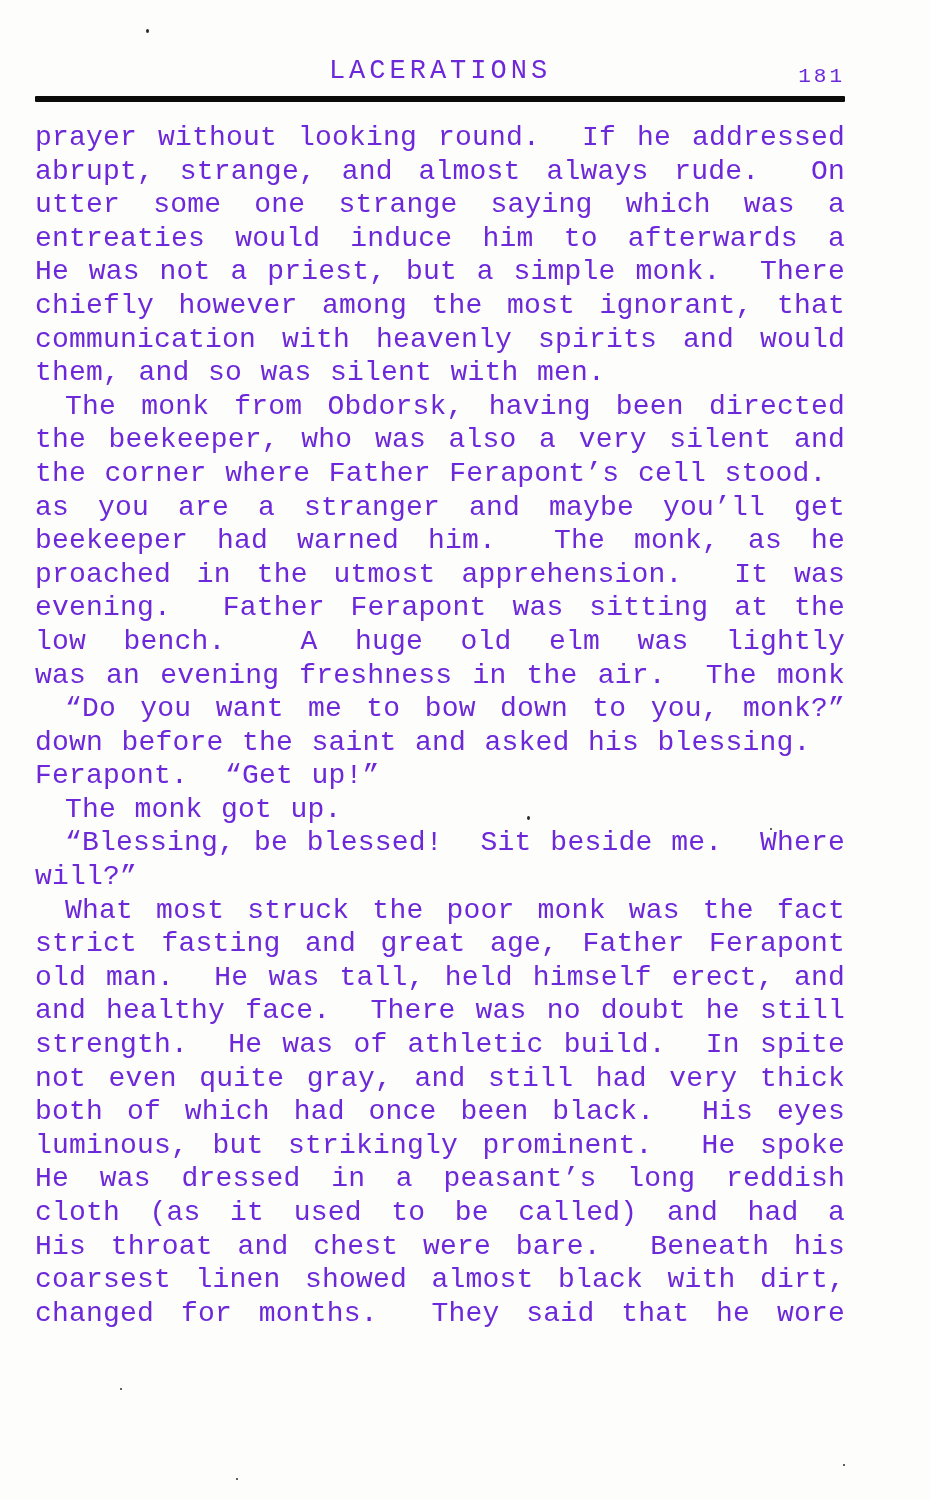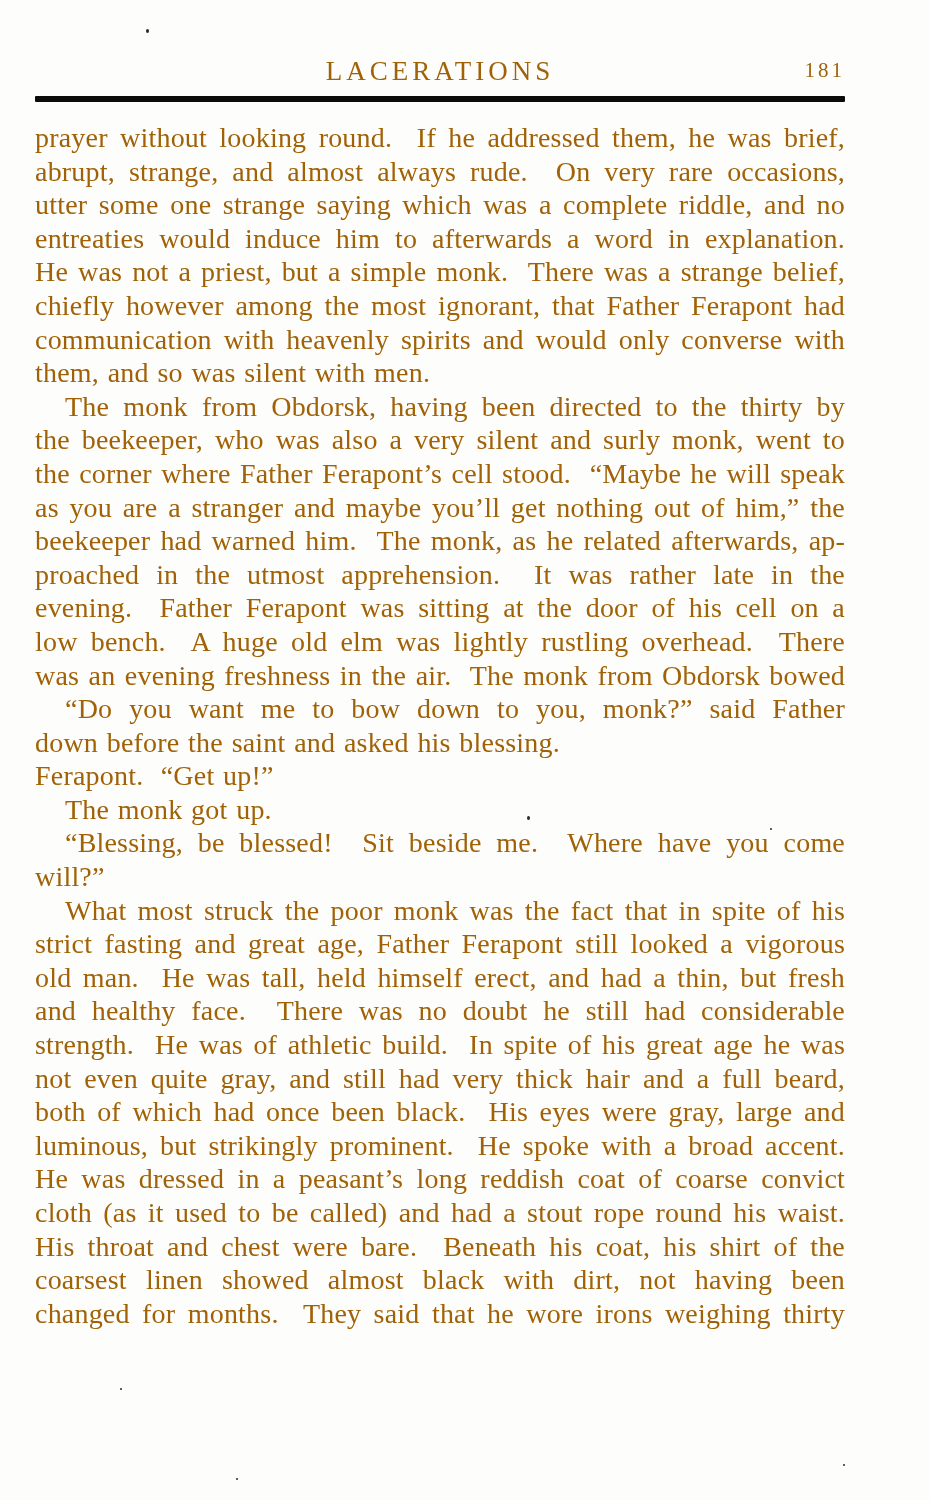--- a/index.html
+++ b/index.html
@@ -6,39 +6,39 @@
     margin: 0;
     padding: 0;
     background: #e8e8e4;
   }
   .page {
     position: relative;
     width: 930px;
     height: 1500px;
     margin: 0 auto;
     background: #fdfdfb;
-    color: #a16207;
-    font-family: Liberation Serif, serif;
+    color: #6d28d9;
+    font-family: Liberation Mono, monospace;
     overflow: hidden;
   }
   .running-title {
     position: absolute;
     left: 35px;
     top: 56px;
     width: 810px;
     text-align: center;
     font-size: 27px;
     letter-spacing: 4px;
     font-weight: normal;
     white-space: nowrap;
   }
   .page-number {
     position: absolute;
     right: 85px;
-    top: 58px;
+    top: 65px;
     font-size: 21px;
     letter-spacing: 3px;
     font-variant-numeric: oldstyle-nums;
   }
   .header-rule {
     position: absolute;
     left: 35px;
     top: 96px;
     width: 810px;
     height: 6px;

